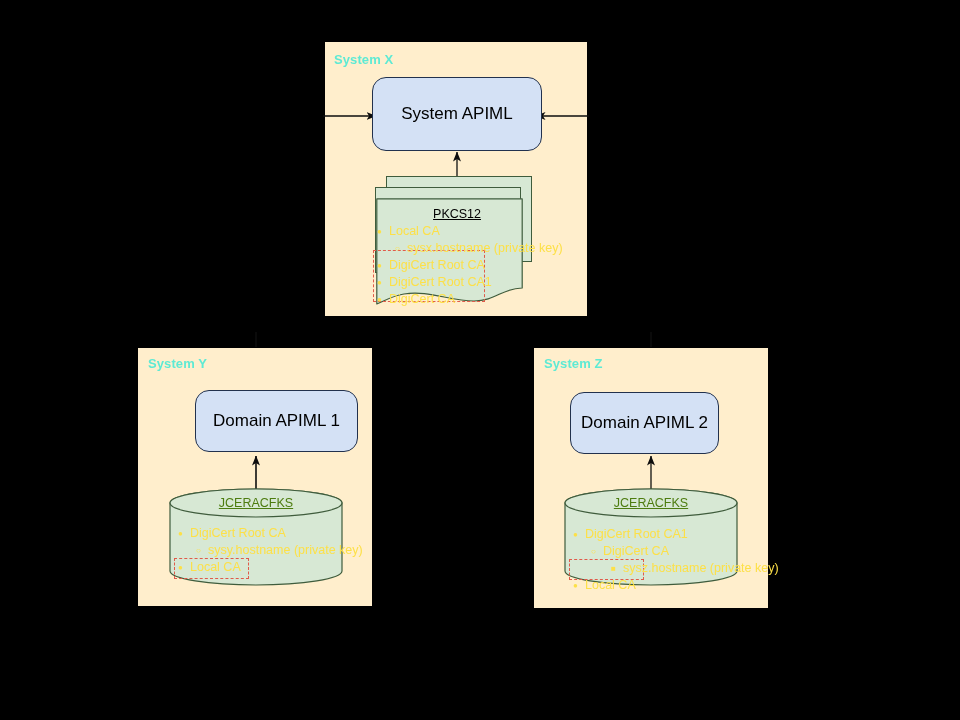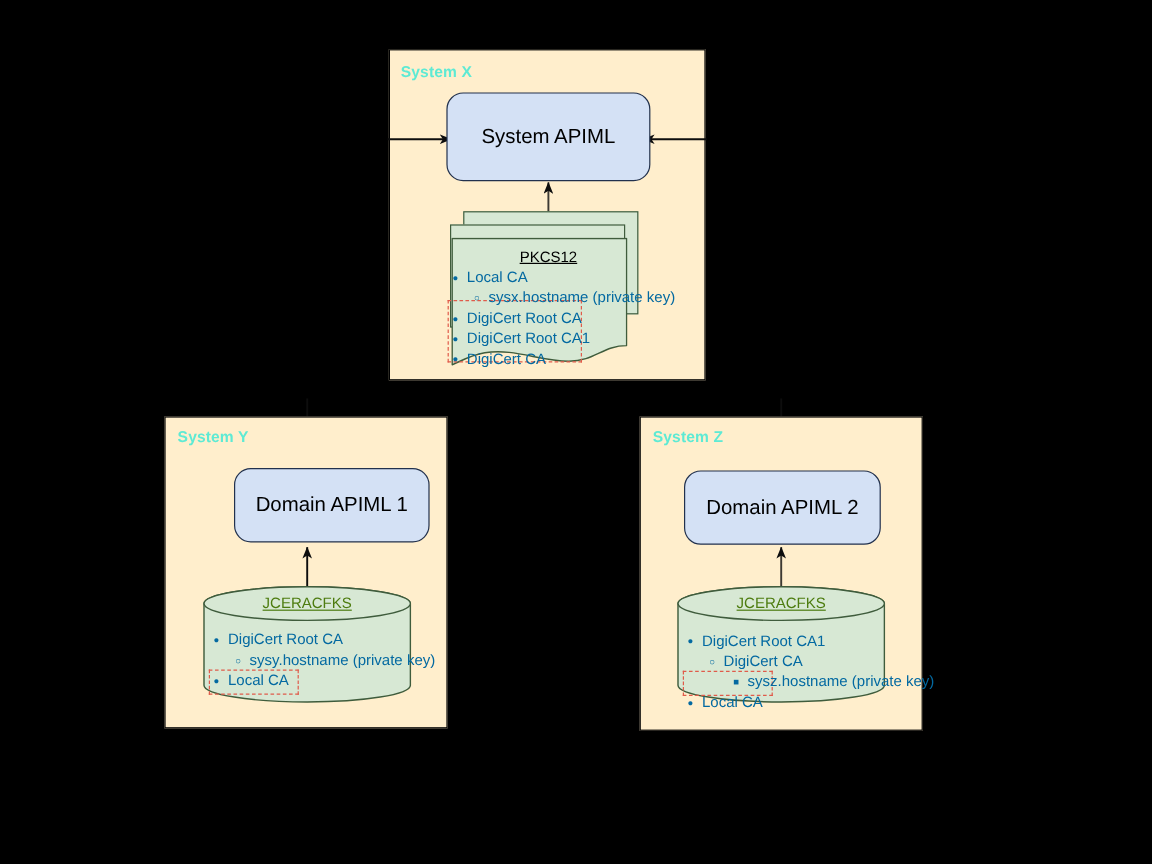--- a/index.html
+++ b/index.html
@@ -97,21 +97,21 @@
     white-space: nowrap;
   }
 
   
   .blist {
     position: absolute;
   }
   .bitem {
     position: relative;
     font-size: 12.5px;
-    color: #0369a1;
+    color: #fde047;
     line-height: 17px;
     white-space: nowrap;
     padding-left: 14px;
     height: 17px;
   }
   .bitem.lvl1 { padding-left: 32px; }
   .bitem.lvl2 { padding-left: 52px; }
   .bitem::before {
     position: absolute;
     left: 0;
@@ -226,21 +226,21 @@
     <div class="blist" style="left:7px; top:37px; width:165px;">
       <div class="bitem disc lvl0">DigiCert Root CA</div>
       <div class="bitem circle lvl1">sysy.hostname (private key)</div>
       <div class="bitem disc lvl0">Local CA</div>
     </div>
   </div>
 
   <div class="system-box" style="left:533px; top:347px; width:236px; height:262px;"></div>
   <div class="system-title" style="left:544px; top:356px;">System Z</div>
 
-  <div class="proc-box" style="left:570px; top:392px; width:164px; height:62px;">
+  <div class="proc-box" style="left:570px; top:392px; width:149px; height:62px;">
     <span>Domain APIML 2</span>
   </div>
 
   <svg class="arrow" style="left:643px; top:452px;" width="18" height="44">
     <line x1="8" y1="42" x2="8" y2="4" stroke="#3d3a33" stroke-width="1.6" marker-end="url(#arrowhead)"></line>
   </svg>
 
   <div class="cyl" style="left:564px; top:488px; width:174px; height:98px;">
     <svg width="174" height="98" viewBox="0 0 174 98">
       <path d="M1,15 a86,14 0 0 1 172,0 V83 a86,14 0 0 1 -172,0 Z" fill="#d7e8d4" stroke="#3f5c3c" stroke-width="1.2"></path>

